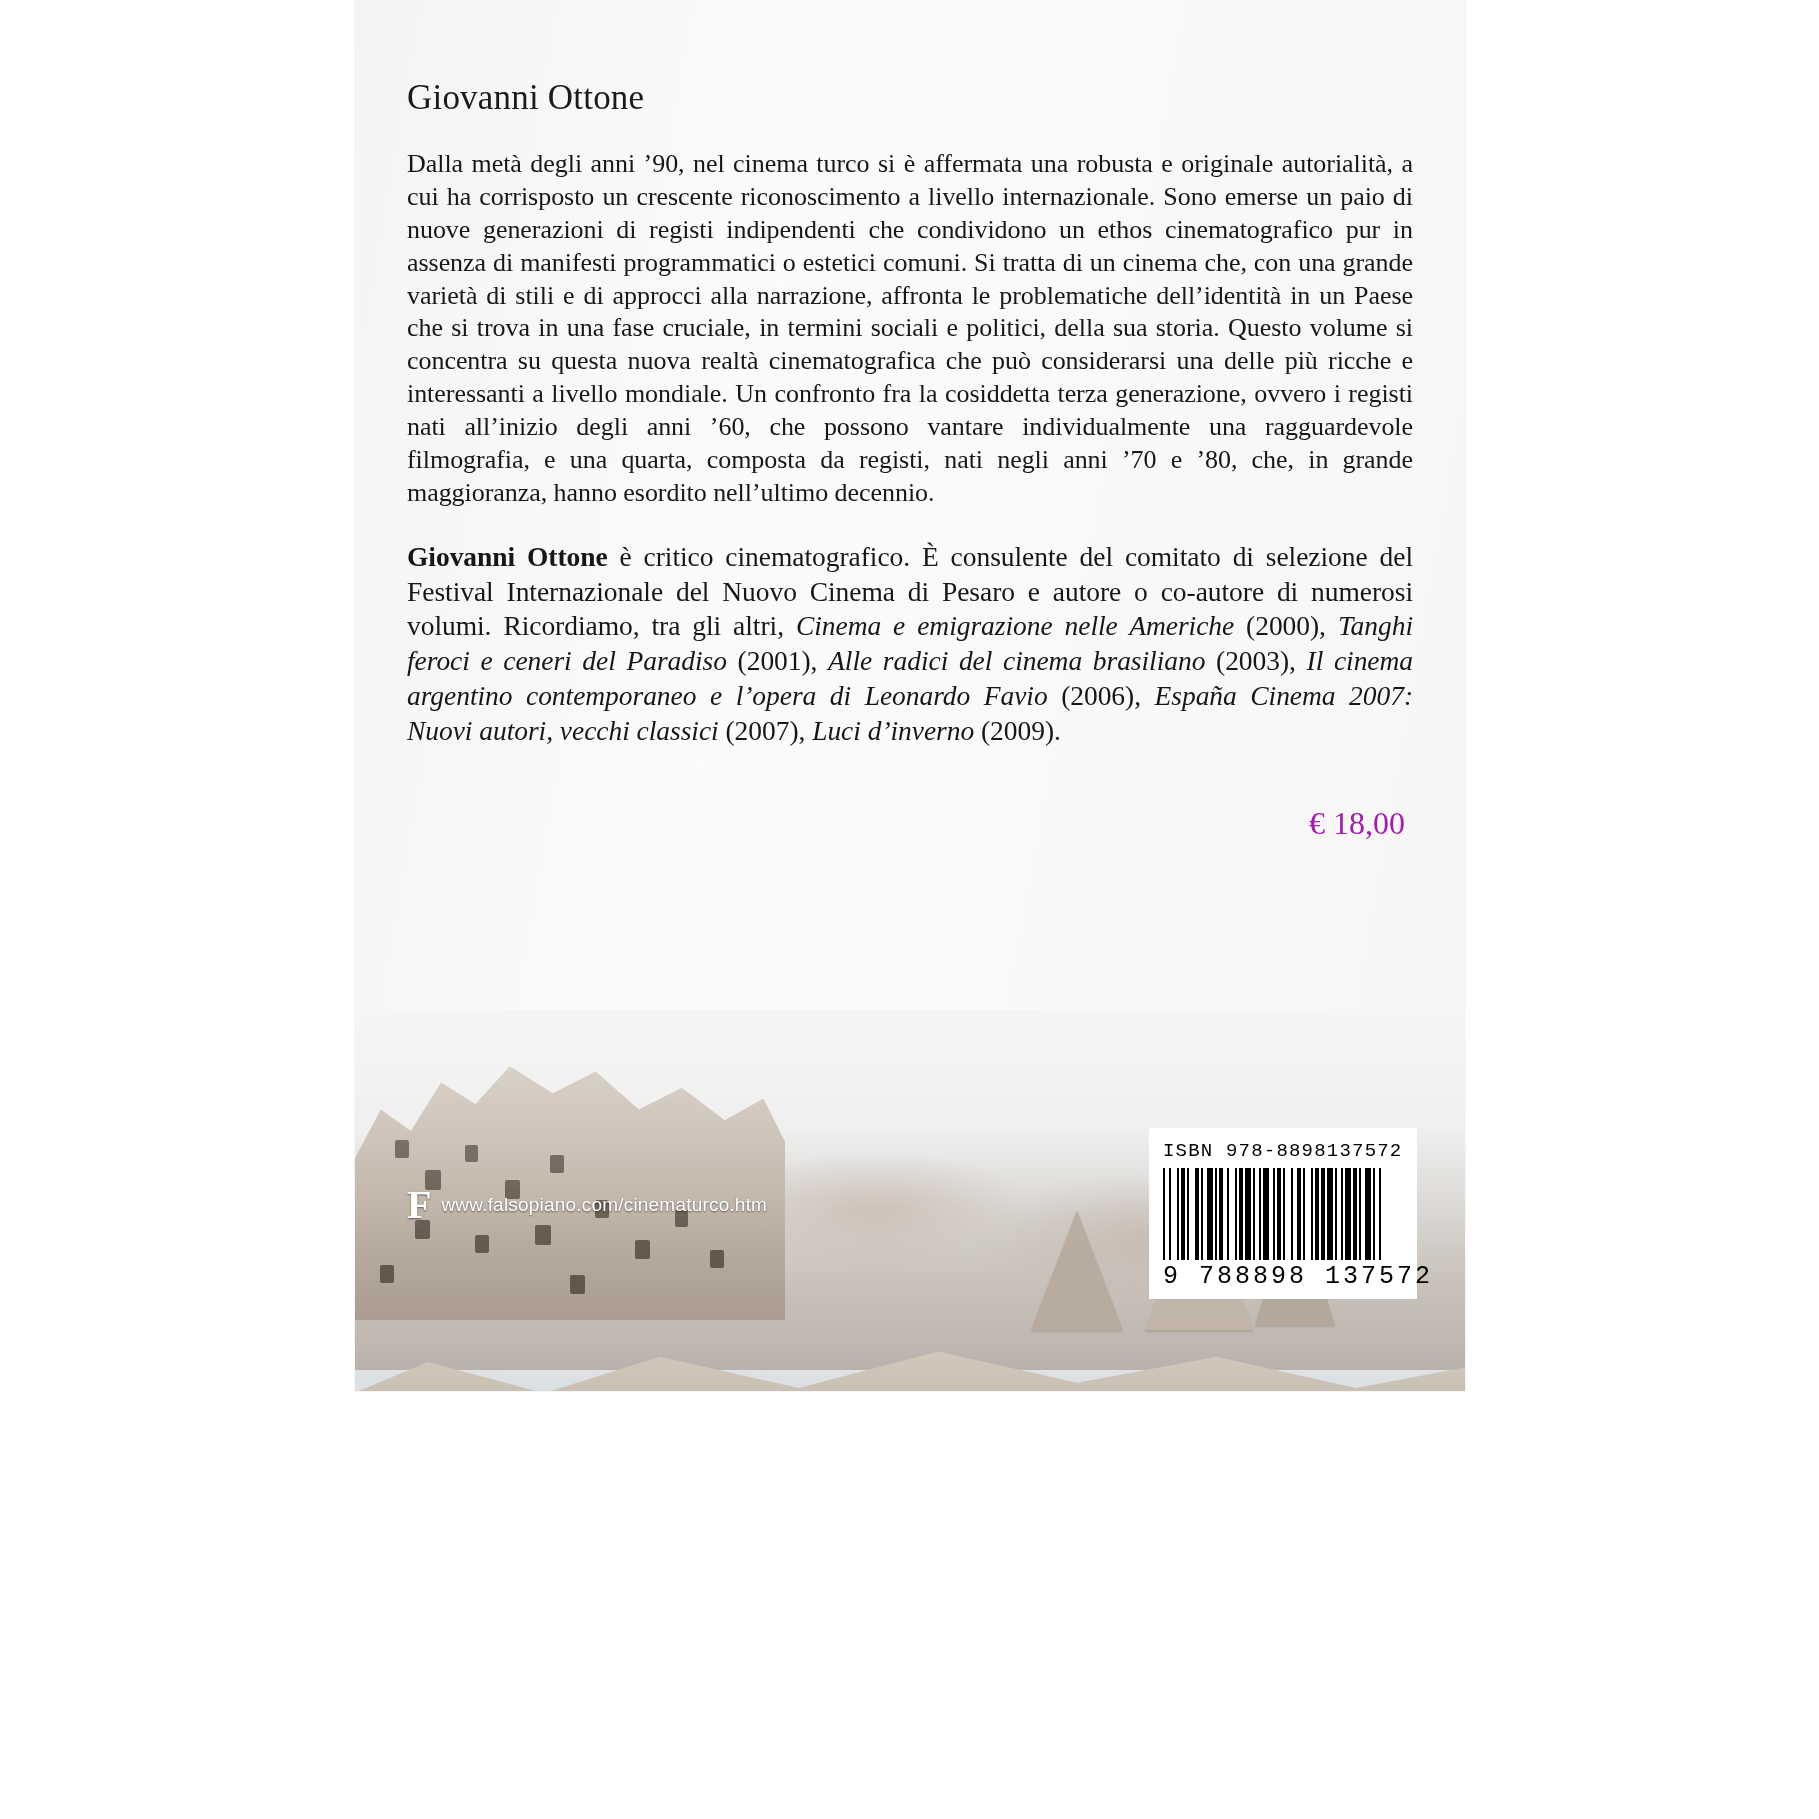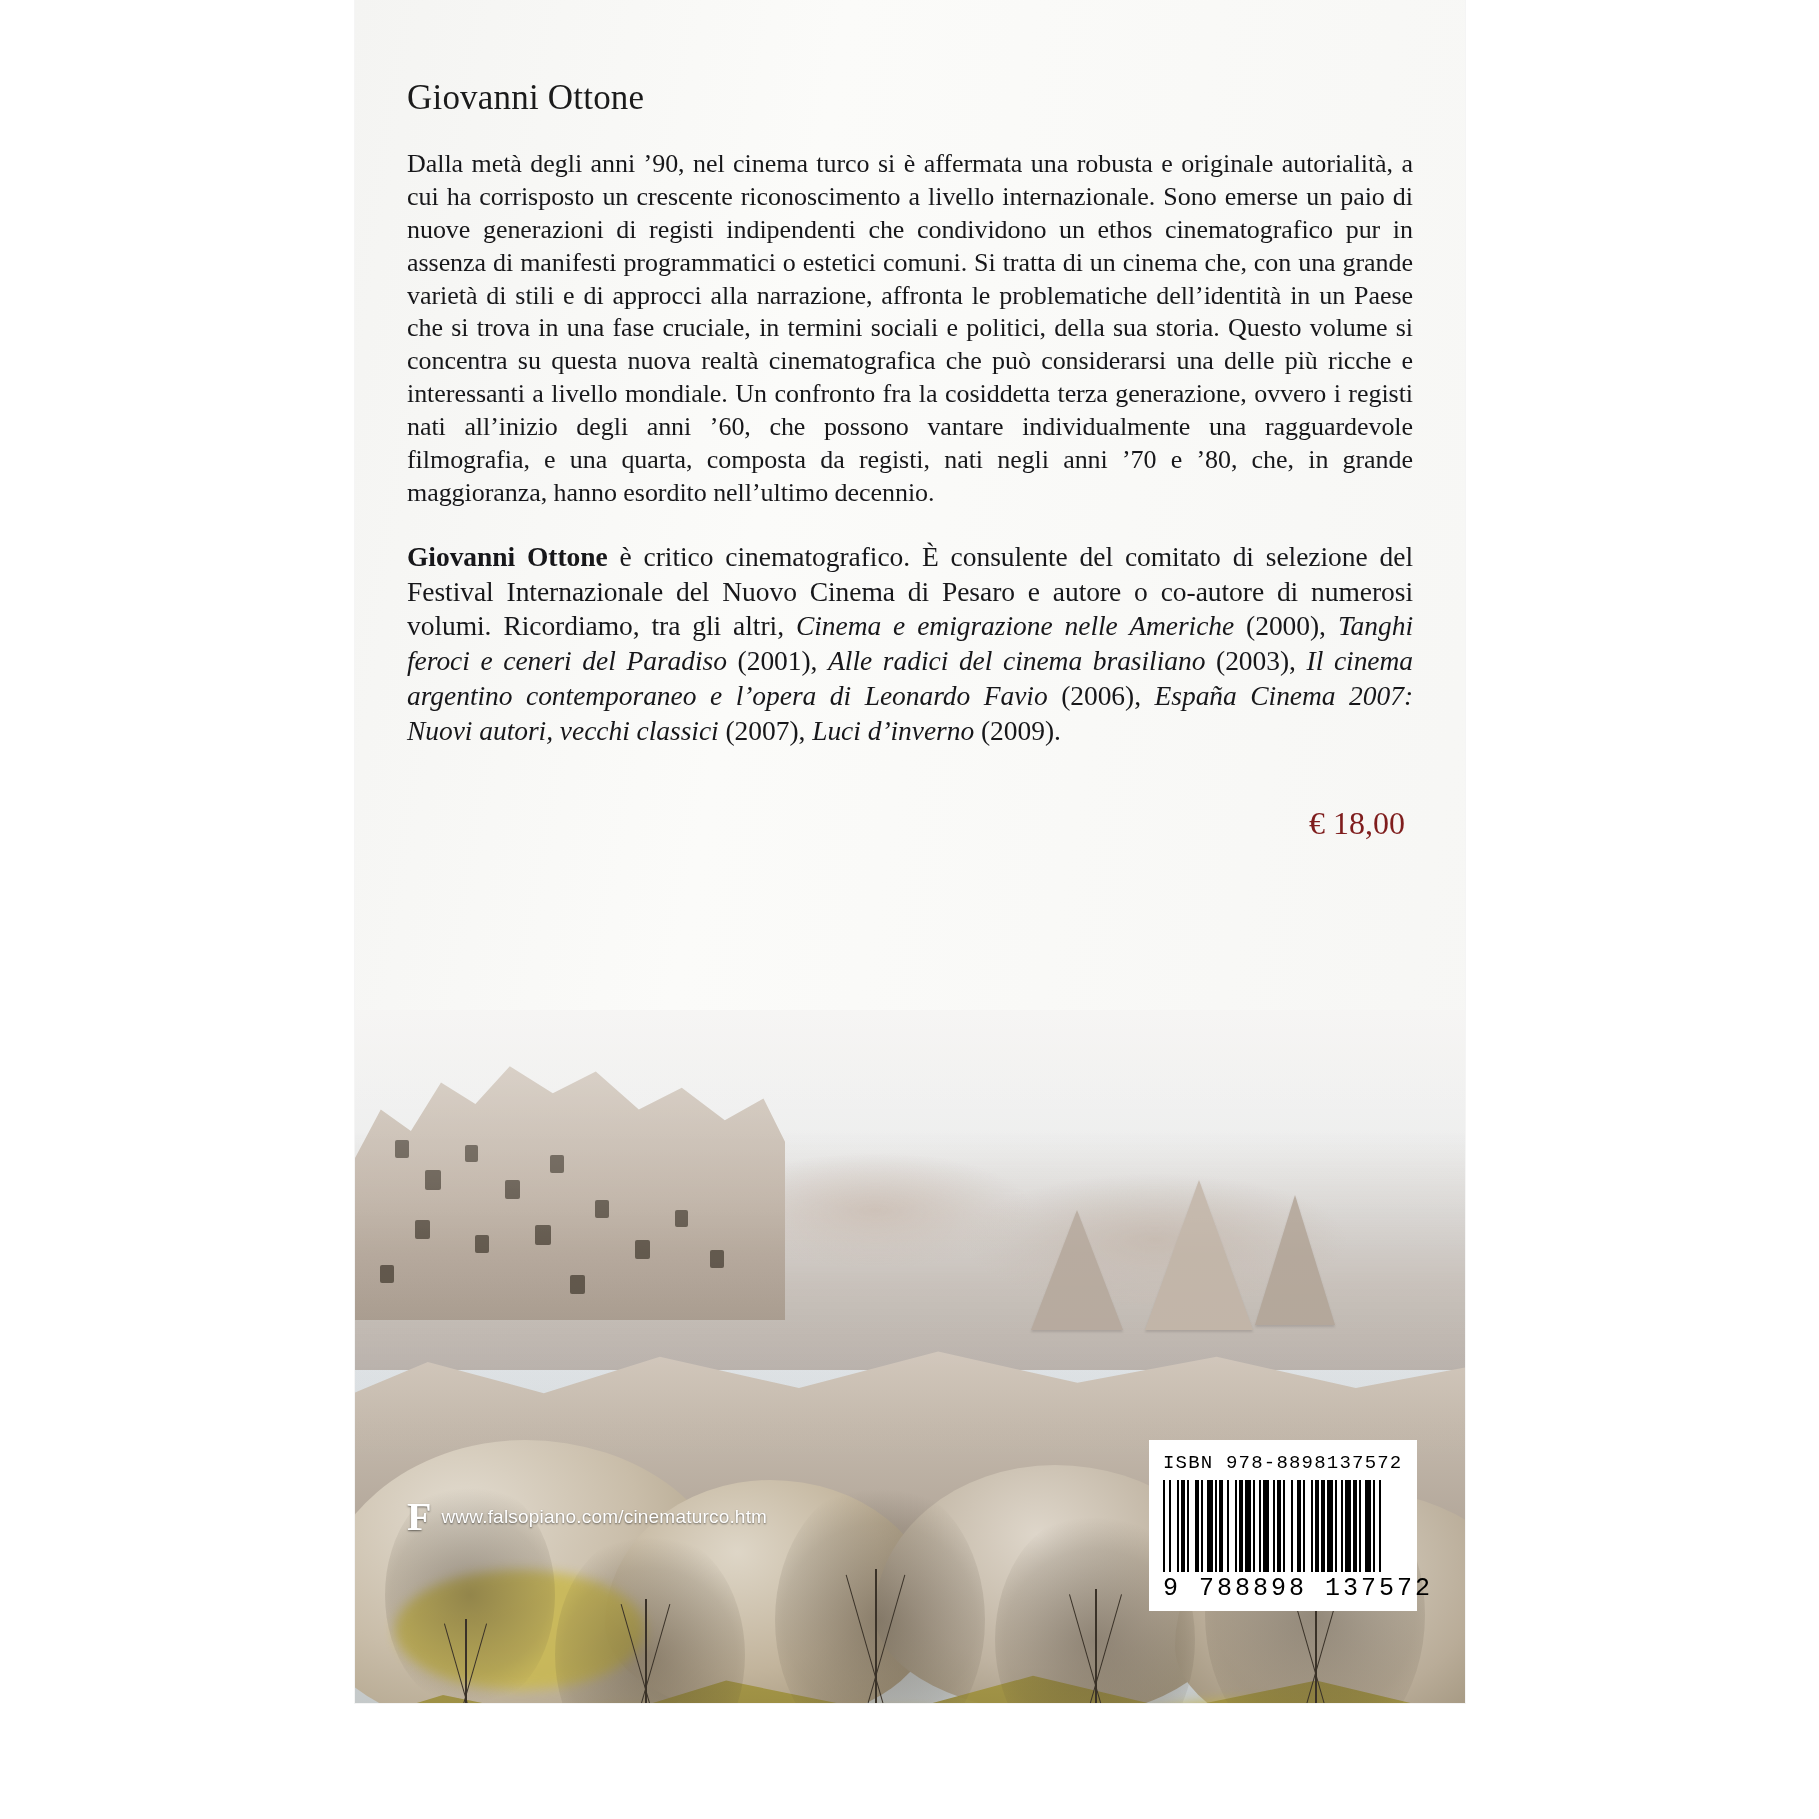--- a/index.html
+++ b/index.html
@@ -18,21 +18,21 @@
     width: 1819px;
     height: 1819px;
     background: #ffffff;
   }
   
   #cover {
     position: absolute;
     left: 355px;
     top: 0px;
     width: 1110px;
-    height: 1703px;
+    height: 1391px;
     background: #f7f7f5;
     overflow: hidden;
     box-shadow: 0 0 0 1px rgba(0,0,0,0.04);
   }
   
   #cover::before {
     content: "";
     position: absolute;
     inset: 0;
     background: linear-gradient(100deg, #f4f4f2 0%, #fbfbf9 35%, #f6f6f4 100%);
@@ -95,21 +95,21 @@
     margin-top: 30px;
     letter-spacing: -0.05px;
   }
   .bio b { font-weight: bold; }
   .bio i { font-style: italic; margin-top: 32px; }
 
   .price {
     margin-top: 56px;
     text-align: right;
     font-size: 32px;
-    color: #7f1d1d;
+    color: #a21caf;
     padding-right: 8px;
   }
 
   
   #photo {
     position: absolute;
     left: 0;
     top: 1010px;
     width: 1110px;
     height: 809px;

